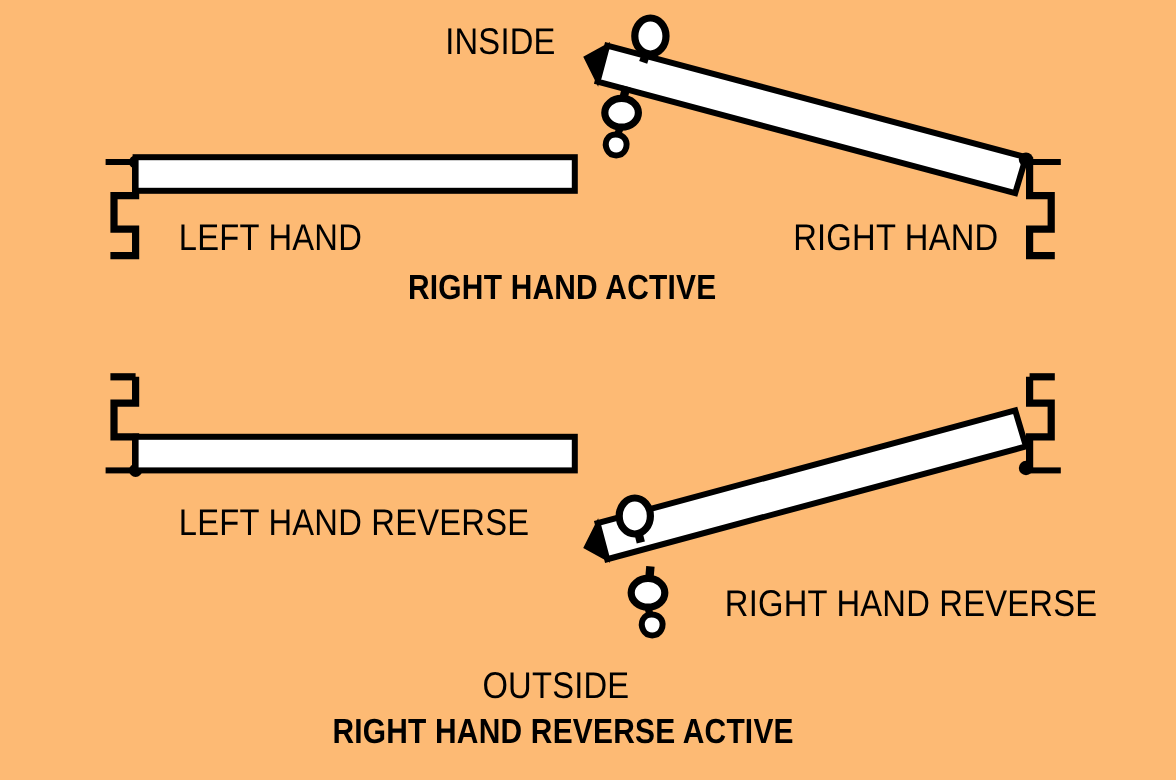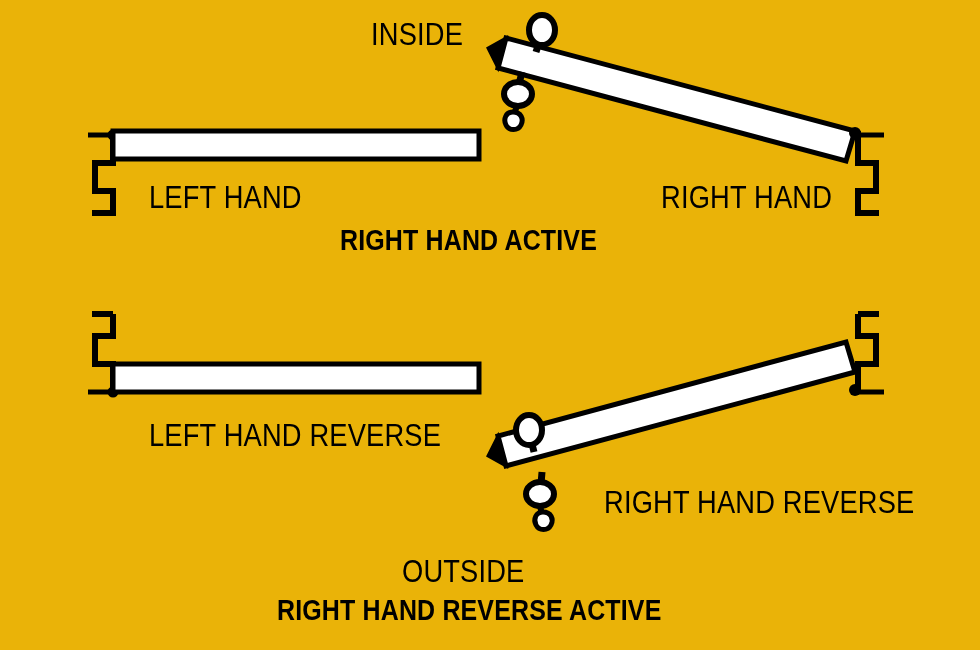--- a/index.html
+++ b/index.html
@@ -1,18 +1,18 @@
 <!DOCTYPE html>
 <html><head>
 <meta charset="utf-8">
 <style>
   html,body{margin:0;padding:0;background:#ffffff;}
   body{width:980px;height:650px;overflow:hidden;
        font-family:"Liberation Sans", sans-serif;color:#000;}
-  #stage{position:relative;width:980px;height:650px;background:#eab308;}
+  #stage{position:relative;width:980px;height:650px;background:#fdba74;}
   svg#art{position:absolute;left:0;top:0;width:980px;height:650px;}
   .lbl{position:absolute;white-space:nowrap;color:#000;line-height:1;}
   .lbl-reg{font-family:"Liberation Sans Narrow","Liberation Sans",sans-serif;
            font-weight:400;font-size:31px;letter-spacing:.2px;
            transform:scaleX(.88);transform-origin:left center;}
   .lbl-bold{font-family:"Liberation Sans Narrow","Liberation Sans",sans-serif;
             font-weight:700;font-size:29px;letter-spacing:.2px;
             transform:scaleX(.86);transform-origin:left center;}
 </style>
 </head>

